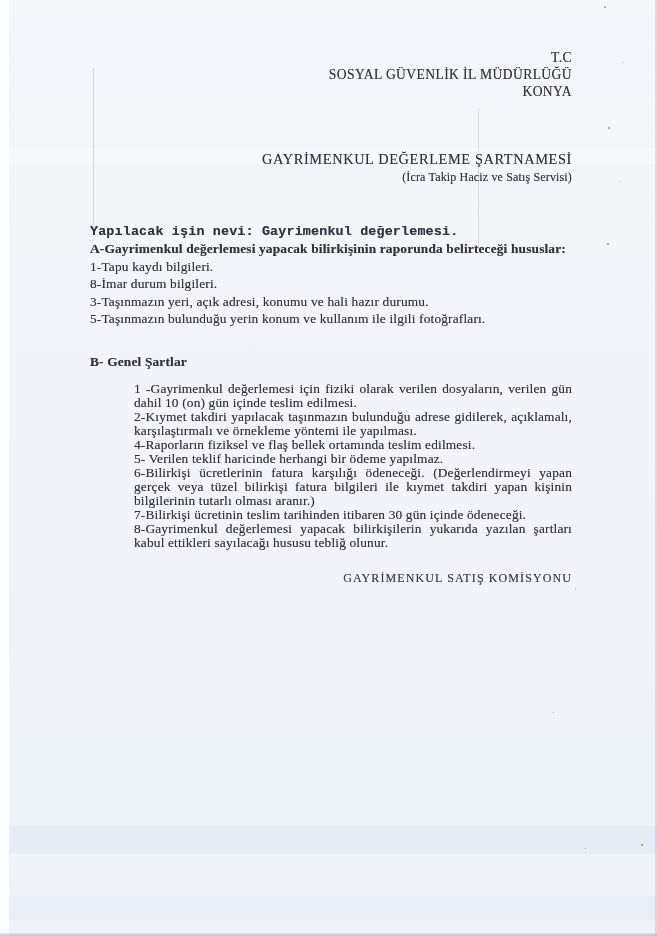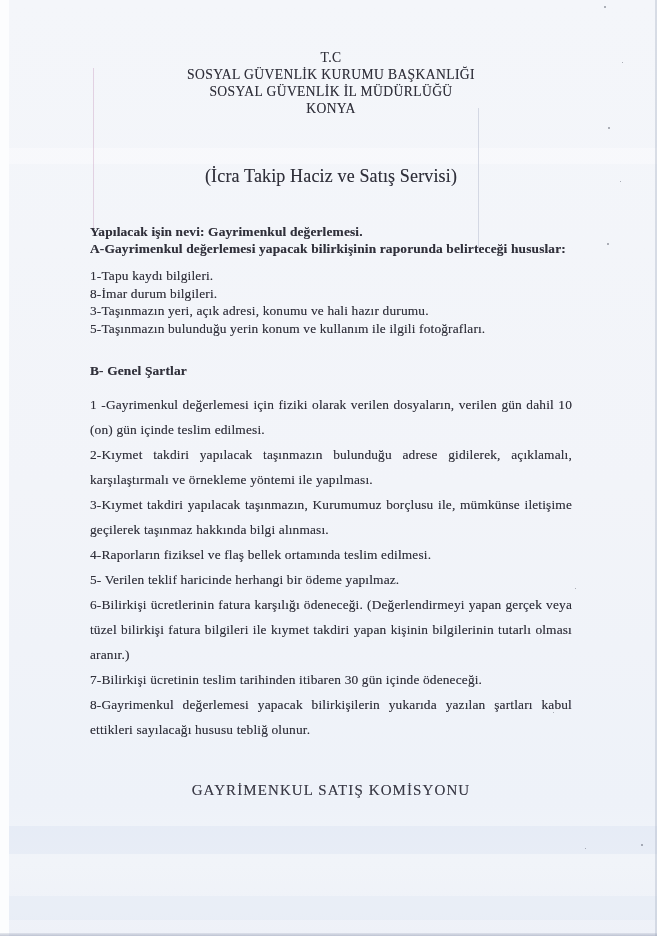--- a/index.html
+++ b/index.html
@@ -75,35 +75,35 @@
     left: 90px;
     top: 49px;
     width: 482px;
   }
   .doc-text {
     font-size: 13.4px;
     line-height: 17.4px;
     letter-spacing: 0.15px;
     text-shadow: 0 0 0.5px rgba(46,46,62,0.45);
   }
-  .center { text-align: center; }
+  .center { text-align: right; }
   .bold { font-weight: bold; }
   .header-block { line-height: 17px; font-size: 13.6px; letter-spacing: 0.4px; }
   .title-block { margin-top: 51px; line-height: 17.5px; }
   .doc-title { font-size: 14.4px; letter-spacing: 0.6px; }
-  .doc-subtitle { font-size: 18px; }
-  .job-line { margin-top: 37px; }
+  .doc-subtitle { font-size: 12px; }
+  .job-line { margin-top: 37px; font-family: Liberation Mono, monospace; }
   .sec-a-heading { }
-  .sec-a-items { margin-top: 10px; line-height: 17.5px; }
+  .sec-a-items { line-height: 17.5px; }
   .sec-b-heading { margin-top: 25px; }
-  .sec-b-items { margin-top: 12px; line-height: 25px; }
+  .sec-b-items { margin-top: 12px; line-height: 14px; margin-left: 44px; }
   .sec-b-items p { margin: 0; text-align: justify; }
   .footer-line {
-    margin-top: 40px;
-    font-size: 15px;
+    margin-top: 20px;
+    font-size: 12px;
     letter-spacing: 1.1px;
     color: #3a3a46;
   }
 </style>
 </head>
 <body>
 
 <div class="page">
 
   <div class="scan-band band-3"></div>
@@ -121,46 +121,45 @@
   <div class="speckle sp5"></div>
   <div class="speckle sp6"></div>
   <div class="speckle sp7"></div>
   <div class="speckle sp8"></div>
   <div class="speckle sp9"></div>
 
   <div class="content doc-text">
 
     <div class="header-block center">
       <div>T.C</div>
-      <div>SOSYAL GÜVENLİK KURUMU BAŞKANLIĞI</div>
       <div>SOSYAL GÜVENLİK İL MÜDÜRLÜĞÜ</div>
       <div>KONYA</div>
     </div>
 
     <div class="title-block center">
+      <div class="doc-title">GAYRİMENKUL DEĞERLEME ŞARTNAMESİ</div>
       <div class="doc-subtitle">(İcra Takip Haciz ve Satış Servisi)</div>
     </div>
 
     <div class="job-line bold">Yapılacak işin nevi: Gayrimenkul değerlemesi.</div>
 
     <div class="sec-a-heading bold">A-Gayrimenkul değerlemesi yapacak bilirkişinin raporunda belirteceği hususlar:</div>
 
     <div class="sec-a-items">
       <div>1-Tapu kaydı bilgileri.</div>
       <div>8-İmar durum bilgileri.</div>
       <div>3-Taşınmazın yeri, açık adresi, konumu ve hali hazır durumu.</div>
       <div>5-Taşınmazın bulunduğu yerin konum ve kullanım ile ilgili fotoğrafları.</div>
     </div>
 
     <div class="sec-b-heading bold">B- Genel Şartlar</div>
 
     <div class="sec-b-items">
       <p>1 -Gayrimenkul değerlemesi için fiziki olarak verilen dosyaların, verilen gün dahil 10 (on) gün içinde teslim edilmesi.</p>
       <p>2-Kıymet takdiri yapılacak taşınmazın bulunduğu adrese gidilerek, açıklamalı, karşılaştırmalı ve örnekleme yöntemi ile yapılması.</p>
-      <p>3-Kıymet takdiri yapılacak taşınmazın, Kurumumuz borçlusu ile, mümkünse iletişime geçilerek taşınmaz hakkında bilgi alınması.</p>
       <p>4-Raporların fiziksel ve flaş bellek ortamında teslim edilmesi.</p>
       <p>5- Verilen teklif haricinde herhangi bir ödeme yapılmaz.</p>
       <p>6-Bilirkişi ücretlerinin fatura karşılığı ödeneceği. (Değerlendirmeyi yapan gerçek veya tüzel bilirkişi fatura bilgileri ile kıymet takdiri yapan kişinin bilgilerinin tutarlı olması aranır.)</p>
       <p>7-Bilirkişi ücretinin teslim tarihinden itibaren 30 gün içinde ödeneceği.</p>
       <p>8-Gayrimenkul değerlemesi yapacak bilirkişilerin yukarıda yazılan şartları kabul ettikleri sayılacağı hususu tebliğ olunur.</p>
     </div>
 
     <div class="footer-line center">GAYRİMENKUL SATIŞ KOMİSYONU</div>
 
   </div>

